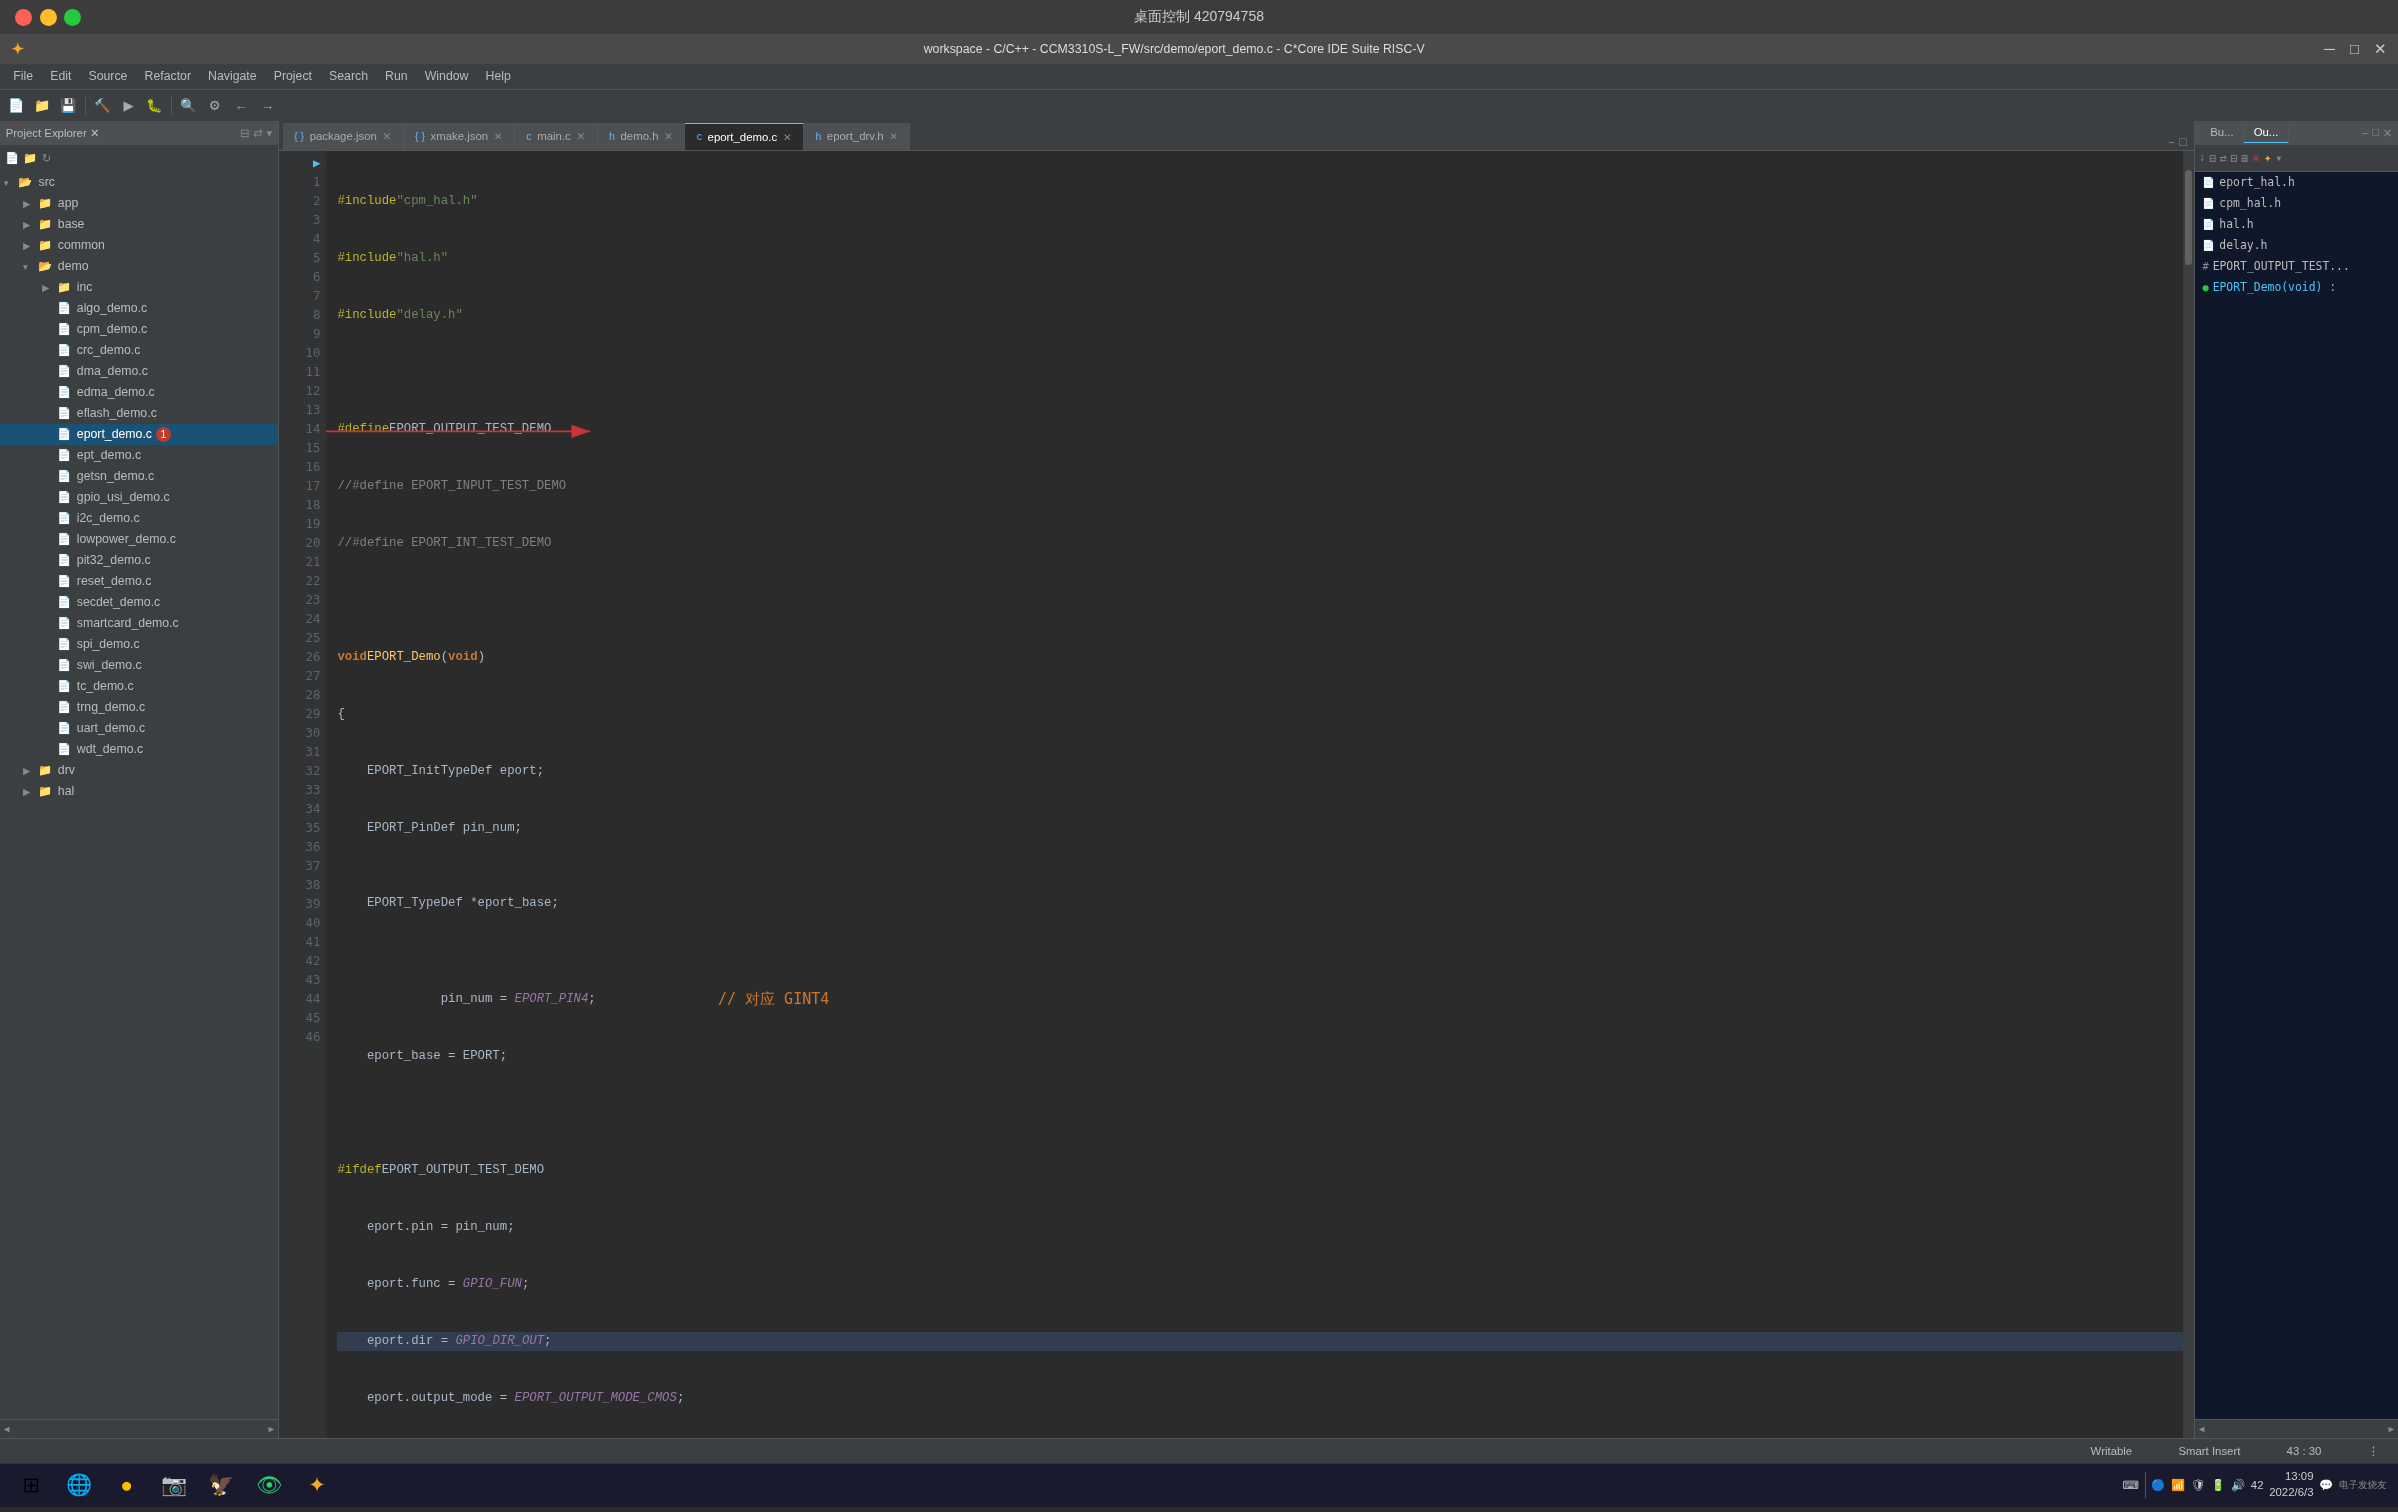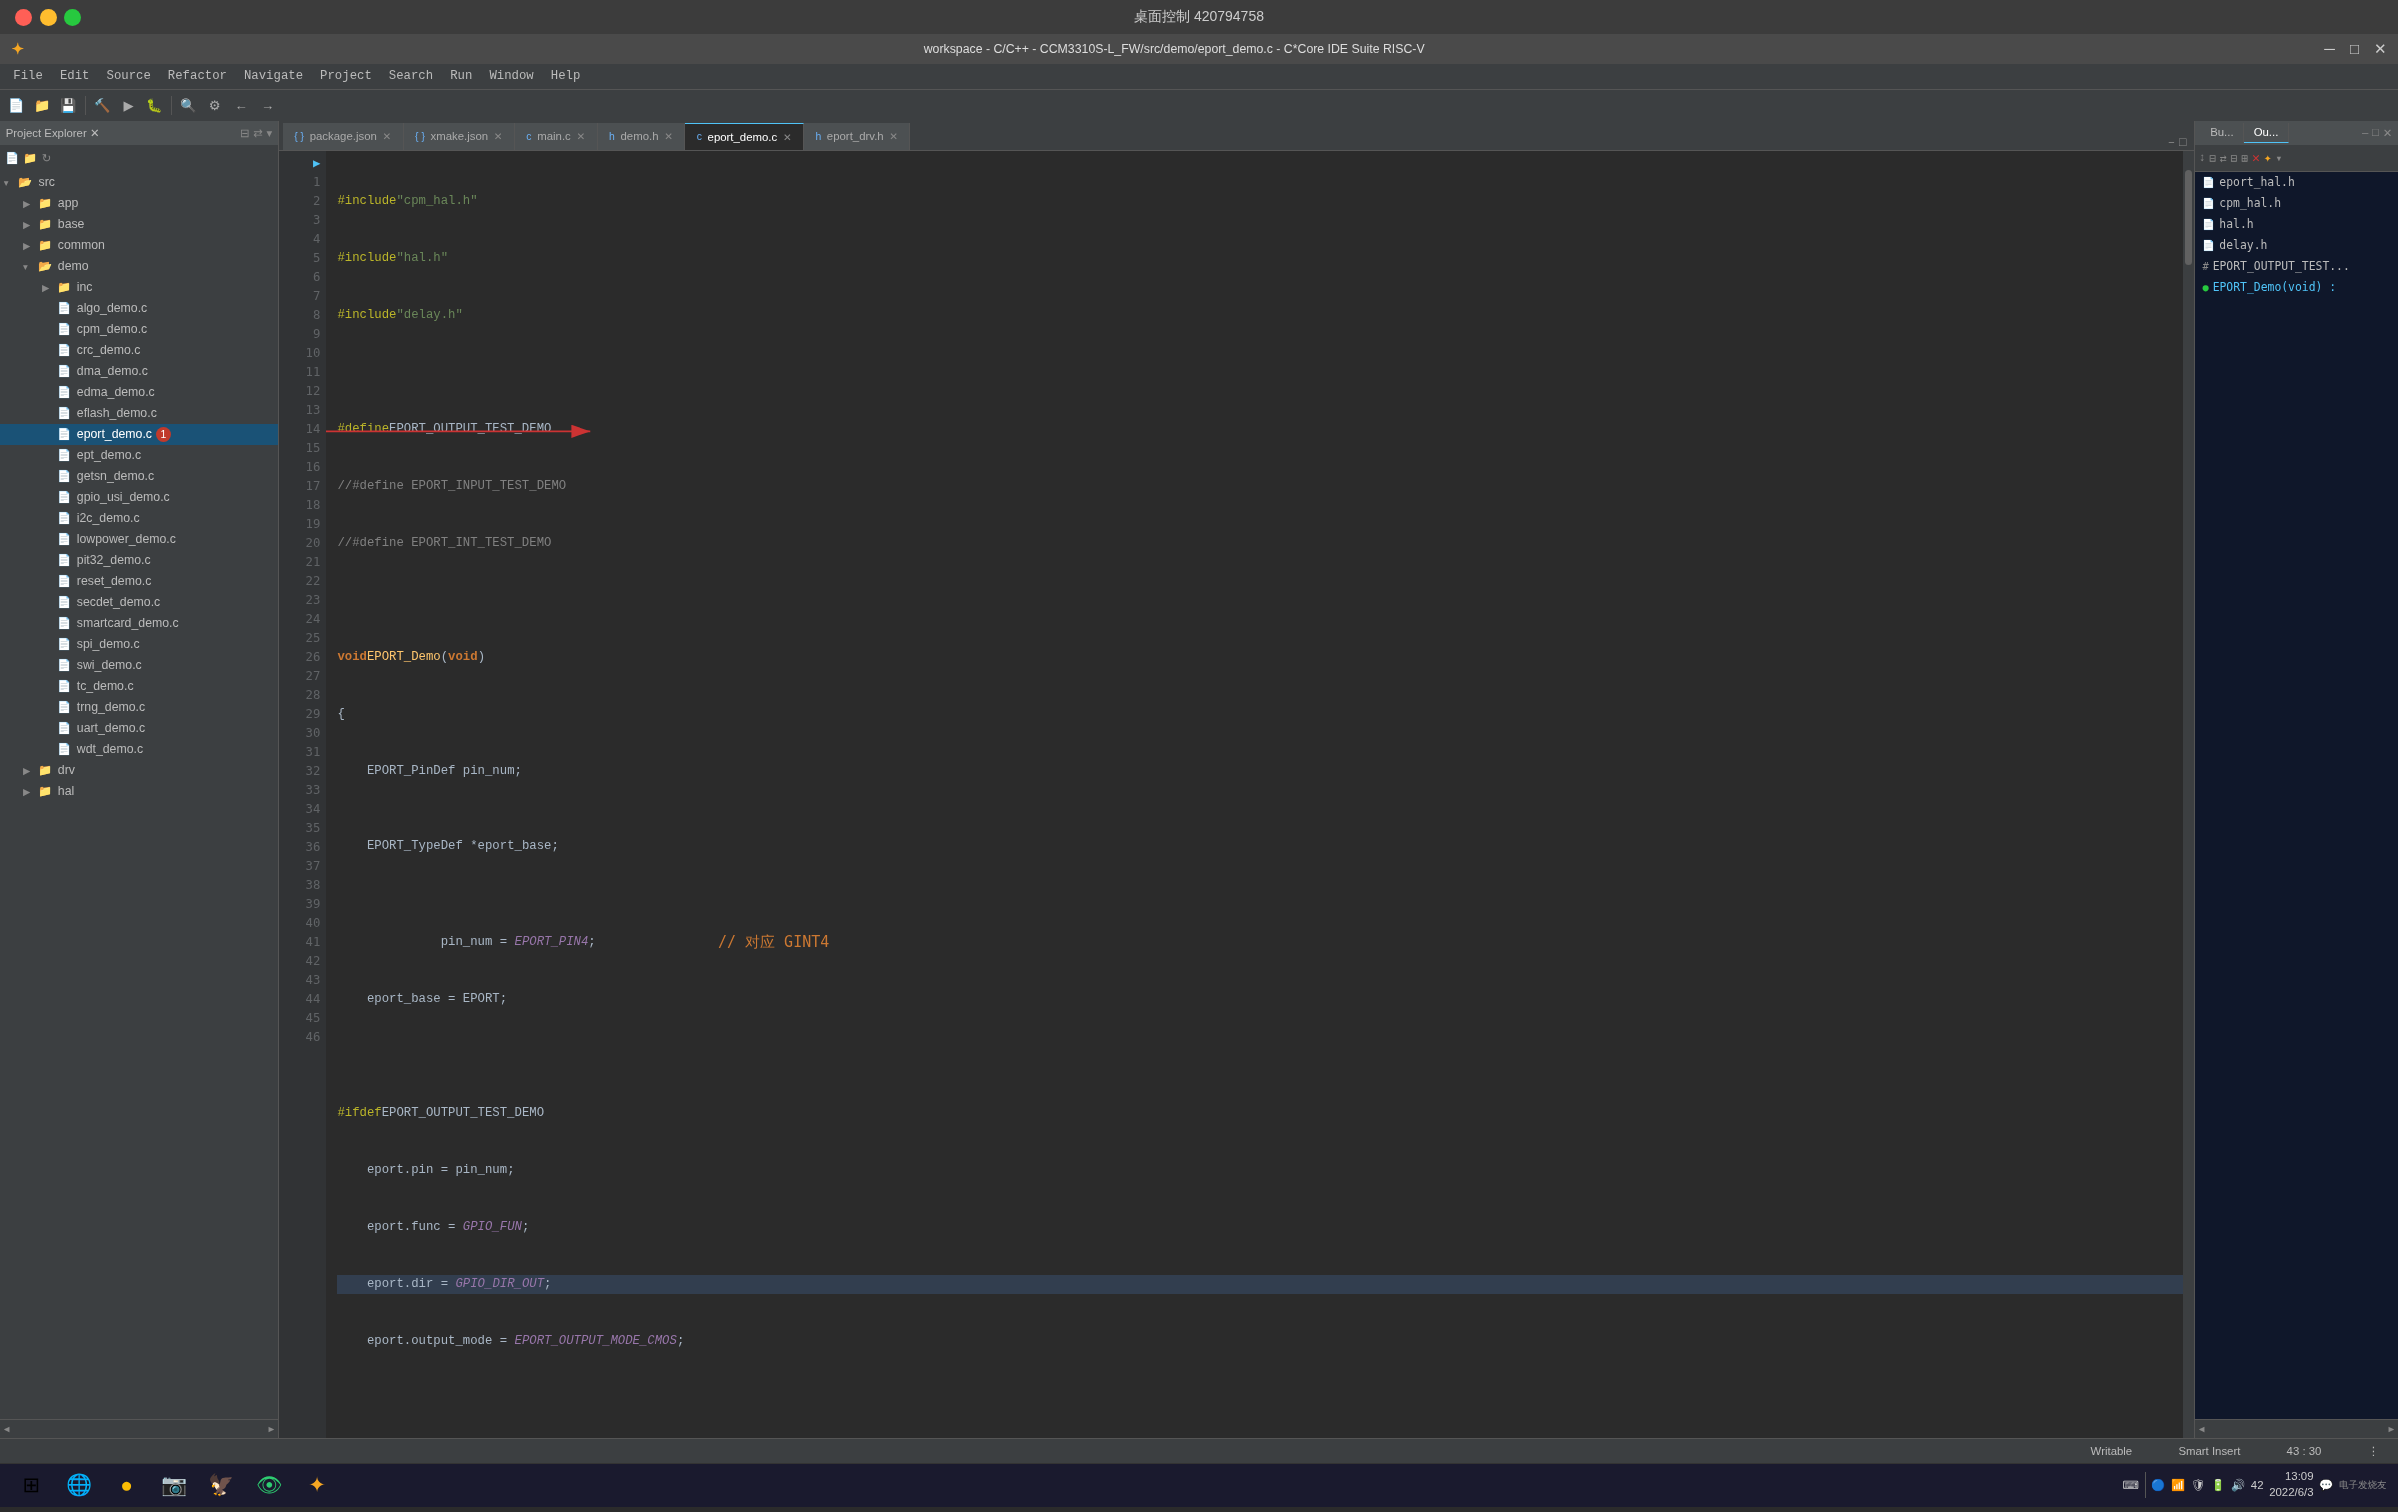--- a/index.html
+++ b/index.html
@@ -54,21 +54,21 @@
       display: flex;
       align-items: center;
       padding: 0 5.7px;
       gap: 1.9px;
     }
     .menu-item {
       padding: 1.9px 7.6px;
       color: #bbb;
       font-size: 12.3px;
       cursor: pointer;
-      font-family: Liberation Mono, monospace;
+      font-family: Liberation Sans, sans-serif;
       text-align: center;
     }
 
     
     .toolbar {
       height: 32px;
       background: #3c3f41;
       border-top: 0.9px solid #555;
       display: flex;
       align-items: center;
@@ -686,20 +686,21 @@
         <div class="code-line"><span class="prep">#include</span> <span class="str">"cpm_hal.h"</span></div>
         <div class="code-line"><span class="prep">#include</span> <span class="str">"hal.h"</span></div>
         <div class="code-line"><span class="prep">#include</span> <span class="str">"delay.h"</span></div>
         <div class="code-line">&nbsp;</div>
         <div class="code-line"><span class="prep">#define</span> <span style="color:#a9b7c6;">EPORT_OUTPUT_TEST_DEMO</span></div>
         <div class="code-line"><span style="color:#808080;">//#define EPORT_INPUT_TEST_DEMO</span></div>
         <div class="code-line"><span style="color:#808080;">//#define EPORT_INT_TEST_DEMO</span></div>
         <div class="code-line">&nbsp;</div>
         <div class="code-line"><span class="kw">void</span> <span class="func">EPORT_Demo</span>(<span class="kw">void</span>)</div>
         <div class="code-line"><span style="color:#a9b7c6;">{</span></div>
+        <div class="code-line">&nbsp;&nbsp;&nbsp;&nbsp;<span style="color:#a9b7c6;">EPORT_InitTypeDef eport;</span></div>
         <div class="code-line">&nbsp;&nbsp;&nbsp;&nbsp;<span style="color:#a9b7c6;">EPORT_PinDef pin_num;</span></div>
         <div class="code-line">&nbsp;&nbsp;&nbsp;&nbsp;<span style="color:#a9b7c6;margin-top:36px;">EPORT_TypeDef *eport_base;</span></div>
         <div class="code-line">&nbsp;</div>
         <div class="code-line" style="position:relative;">
           &nbsp;&nbsp;&nbsp;&nbsp;<span style="color:#a9b7c6;">pin_num = </span><span class="var">EPORT_PIN4</span><span style="color:#a9b7c6;">;</span>
           &nbsp;&nbsp;&nbsp;&nbsp;<span style="color:#cc7832; font-size:15px; font-family:'Microsoft YaHei',monospace; margin-left:19px;">// 对应 GINT4</span>
         </div>
         <div class="code-line">&nbsp;&nbsp;&nbsp;&nbsp;<span style="color:#a9b7c6;">eport_base = EPORT;</span></div>
         <div class="code-line">&nbsp;</div>
         <div class="code-line"><span class="prep">#ifdef</span> <span style="color:#a9b7c6;">EPORT_OUTPUT_TEST_DEMO</span></div>

